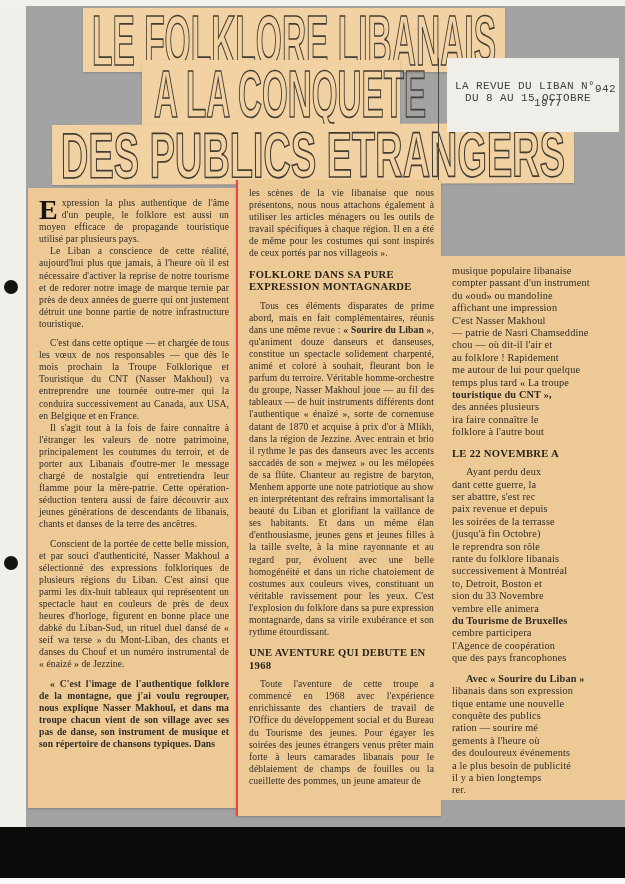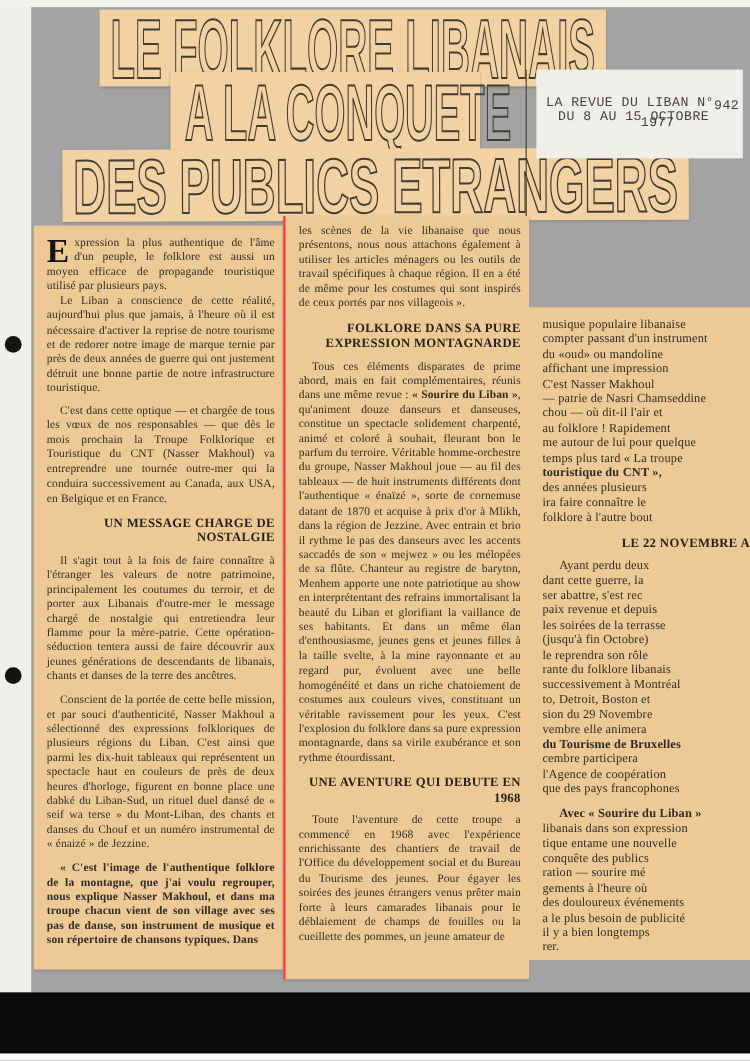--- a/index.html
+++ b/index.html
@@ -38,21 +38,21 @@
   .ref1{left:455px;top:80px;}
   .ref2{left:465px;top:92px;}
   .ref3{left:534px;top:97px;}
 
   
   .col p{margin:0;text-align:justify;text-indent:11px;font-size:9.6px;line-height:12.1px;letter-spacing:.1px;}
   .col p.gap{margin-top:7px;}
   .col p.has-dropcap{text-indent:0;}
   .col h3{
     margin:9px 0 6px 0;font-size:10.6px;line-height:12.5px;
-    font-weight:bold;letter-spacing:.3px;text-indent:0;color:#262219;text-align:right;
+    font-weight:bold;letter-spacing:.3px;text-indent:0;color:#262219;
   }
   .dropcap{
     float:left;font-size:28px;line-height:23px;font-weight:bold;
     padding:1px 4px 0 0;color:#17140f;
   }
   .bold{font-weight:bold;}
   
   .lines{margin:0;font-family:Liberation Serif, serif;}
   .lines.gap{margin-top:8px;}
   .cutline{
@@ -98,21 +98,20 @@
   <div class="ref-line ref2">DU 8 AU 15 OCTOBRE</div>
   <div class="ref-line ref3">1977</div>
 
   <div class="rule-v" style="left:438px;top:58px;height:742px;"></div>
 
   <div id="col1" class="clip" style="left:28px;top:188px;width:208px;height:620px;">
     <div class="inner col">
         <p class=" has-dropcap"><span class="dropcap">E</span><span>xpression la plus authentique de l'âme d'un peuple, le folklore est aussi un moyen efficace de propagande touristique utilisé par plusieurs pays.</span></p>
         <p class=""><span>Le Liban a conscience de cette réalité, aujourd'hui plus que jamais, à l'heure où il est nécessaire d'activer la reprise de notre tourisme et de redorer notre image de marque ternie par près de deux années de guerre qui ont justement détruit une bonne partie de notre infrastructure touristique.</span></p>
         <p class="gap"><span>C'est dans cette optique — et chargée de tous les vœux de nos responsables — que dès le mois prochain la Troupe Folklorique et Touristique du CNT (Nasser Makhoul) va entreprendre une tournée outre-mer qui la conduira successivement au Canada, aux USA, en Belgique et en France.</span></p>
-        <h3>UN MESSAGE CHARGE DE NOSTALGIE</h3>
         <p class=""><span>Il s'agit tout à la fois de faire connaître à l'étranger les valeurs de notre patrimoine, principalement les coutumes du terroir, et de porter aux Libanais d'outre-mer le message chargé de nostalgie qui entretiendra leur flamme pour la mère-patrie. Cette opération-séduction tentera aussi de faire découvrir aux jeunes générations de descendants de libanais, chants et danses de la terre des ancêtres.</span></p>
         <p class="gap"><span>Conscient de la portée de cette belle mission, et par souci d'authenticité, Nasser Makhoul a sélectionné des expressions folkloriques de plusieurs régions du Liban. C'est ainsi que parmi les dix-huit tableaux qui représentent un spectacle haut en couleurs de près de deux heures d'horloge, figurent en bonne place une dabké du Liban-Sud, un rituel duel dansé de « seif wa terse » du Mont-Liban, des chants et danses du Chouf et un numéro instrumental de « énaizé » de Jezzine.</span></p>
         <p class="gap"><span class="bold">« C'est l'image de l'authentique folklore de la montagne, que j'ai voulu regrouper, </span><span class="bold">nous explique Nasser Makhoul, et dans ma troupe chacun vient de son village avec ses pas de danse, son instrument de musique et son répertoire de chansons typiques. Dans</span></p>
       </div>
   </div>
 
   <div id="col2" class="clip" style="left:236px;top:180px;width:203px;height:636px;border-left:2px solid #ef4444;">
     <div class="inner col">
         <p class=" noindent" style="text-indent: 0px;"><span>les scènes de la vie libanaise que nous présentons, nous nous attachons également à utiliser les articles ménagers ou les outils de travail spécifiques à chaque région. Il en a été de même pour les costumes qui sont inspirés de ceux portés par nos villageois ».</span></p>
         <h3>FOLKLORE DANS SA PURE EXPRESSION MONTAGNARDE</h3>
@@ -145,21 +144,21 @@
           <div class="cutline indent">Ayant perdu deux</div>
           <div class="cutline">dant cette guerre, la</div>
           <div class="cutline">ser abattre, s'est rec</div>
           <div class="cutline">paix revenue et depuis</div>
           <div class="cutline">les soirées de la terrasse</div>
           <div class="cutline">(jusqu'à fin Octobre)</div>
           <div class="cutline">le reprendra son rôle</div>
           <div class="cutline">rante du folklore libanais</div>
           <div class="cutline">successivement à Montréal</div>
           <div class="cutline">to, Detroit, Boston et</div>
-          <div class="cutline">sion du 29 Novembre</div>
+          <div class="cutline">sion du 33 Novembre</div>
           <div class="cutline">vembre elle animera</div>
           <div class="cutline bold">du Tourisme de Bruxelles</div>
           <div class="cutline">cembre participera</div>
           <div class="cutline">l'Agence de coopération</div>
           <div class="cutline">que des pays francophones</div>
         </div>
         <div class="lines gap">
           <div class="cutline bold indent">Avec « Sourire du Liban »</div>
           <div class="cutline">libanais dans son expression</div>
           <div class="cutline">tique entame une nouvelle</div>

